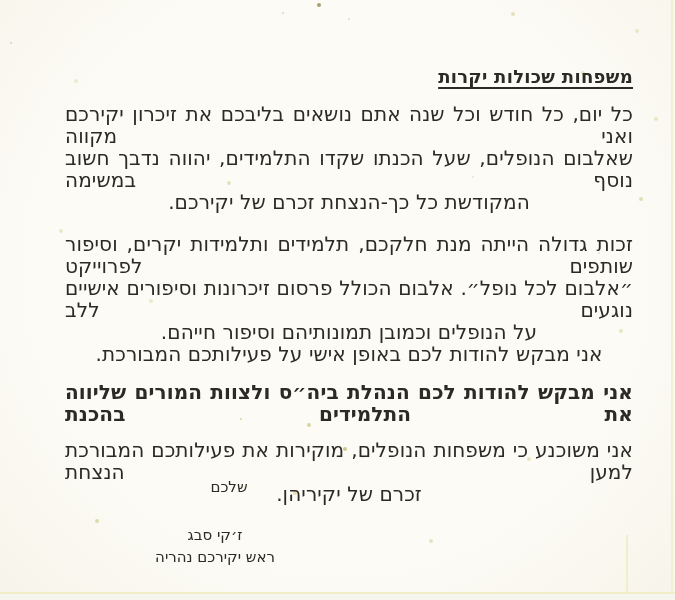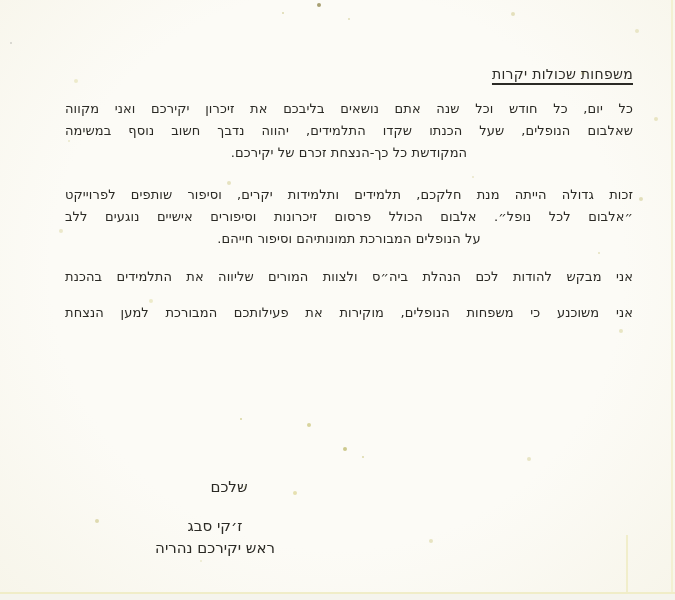--- a/index.html
+++ b/index.html
@@ -47,47 +47,47 @@
   .edge-right-outer{position:absolute;top:0;right:2px;width:2px;height:600px;background:#f3f0d2;}
   .edge-right-inner{position:absolute;top:535px;left:626px;width:2px;height:62px;background:#f1eecb;}
   .edge-bottom{position:absolute;left:0;top:592px;width:675px;height:2px;background:#f0edc8;}
   .edge-bottom-strip{position:absolute;left:0;top:594px;width:675px;height:6px;background:#f5f4ed;}
 
   .content{
     position:absolute;top:66px;right:42px;left:65px;
   }
   .title{
     margin:0 0 16px 0;
-    font-size:14px;font-weight:normal;
+    font-size:18px;font-weight:bold;
     letter-spacing:0.3px;
     text-align:right;
     text-decoration:underline;
     text-underline-offset:4px;
     text-decoration-thickness:1.5px;
   }
   .para{margin:0;}
   .para.p1{margin-bottom:20px;}
   .para.p2{margin-bottom:16px;}
-  .para.p3{margin-bottom:14px;}
+  .para.p3{margin-bottom:14px;font-weight:bold;}
   .para.p4{margin-bottom:12px;}
   .line{
-    font-size:13px;
+    font-size:20px;
     line-height:22px;
     letter-spacing:0.1px;
   }
   .line.full{text-align:justify;text-align-last:justify;}
   .line.short{text-align:center;}
 
   .signature{
     position:absolute;
     top:476px;left:118px;width:194px;
     text-align:center;
     font-size:15px;line-height:22px;
   }
-  .sig-closing{position:relative;left:14px;margin-bottom:17px;}
+  .sig-closing{position:relative;left:14px;margin-bottom:26px;}
 </style>
 </head>
 <body>
 
 <div class="page">
   <div class="noise"></div>
   <div class="edge-right-outer"></div>
   <div class="edge-right-inner"></div>
   <div class="edge-bottom"></div>
   <div class="edge-bottom-strip"></div>
@@ -97,29 +97,31 @@
 
     <div class="para p1">
       <div class="line full">כל יום, כל חודש וכל שנה אתם נושאים בליבכם את זיכרון יקירכם ואני מקווה</div>
       <div class="line full">שאלבום הנופלים, שעל הכנתו שקדו התלמידים, יהווה נדבך חשוב נוסף במשימה</div>
       <div class="line short">המקודשת כל כך-הנצחת זכרם של יקירכם.</div>
     </div>
 
     <div class="para p2">
       <div class="line full">זכות גדולה הייתה מנת חלקכם, תלמידים ותלמידות יקרים, וסיפור שותפים לפרוייקט</div>
       <div class="line full">״אלבום לכל נופל״. אלבום הכולל פרסום זיכרונות וסיפורים אישיים נוגעים ללב</div>
-      <div class="line short">על הנופלים המבורכת תמונותיהם וסיפור חייהם.</div>
+      <div class="line short">על הנופלים וכמובן תמונותיהם וסיפור חייהם.</div>
+      <div class="line short">אני מבקש להודות לכם באופן אישי על פעילותכם המבורכת.</div>
     </div>
 
     <div class="para p3">
       <div class="line full">אני מבקש להודות לכם הנהלת ביה״ס ולצוות המורים שליווה את התלמידים בהכנת</div>
     </div>
 
     <div class="para p4">
       <div class="line full">אני משוכנע כי משפחות הנופלים, מוקירות את פעילותכם המבורכת למען הנצחת</div>
+      <div class="line short">זכרם של יקיריהן.</div>
     </div>
   </div>
 
   <div class="signature" dir="rtl">
     <div class="sig-closing">שלכם</div>
     <div class="sig-name">ז׳קי סבג</div>
     <div class="sig-role">ראש יקירכם נהריה</div>
   </div>
 </div>
 

